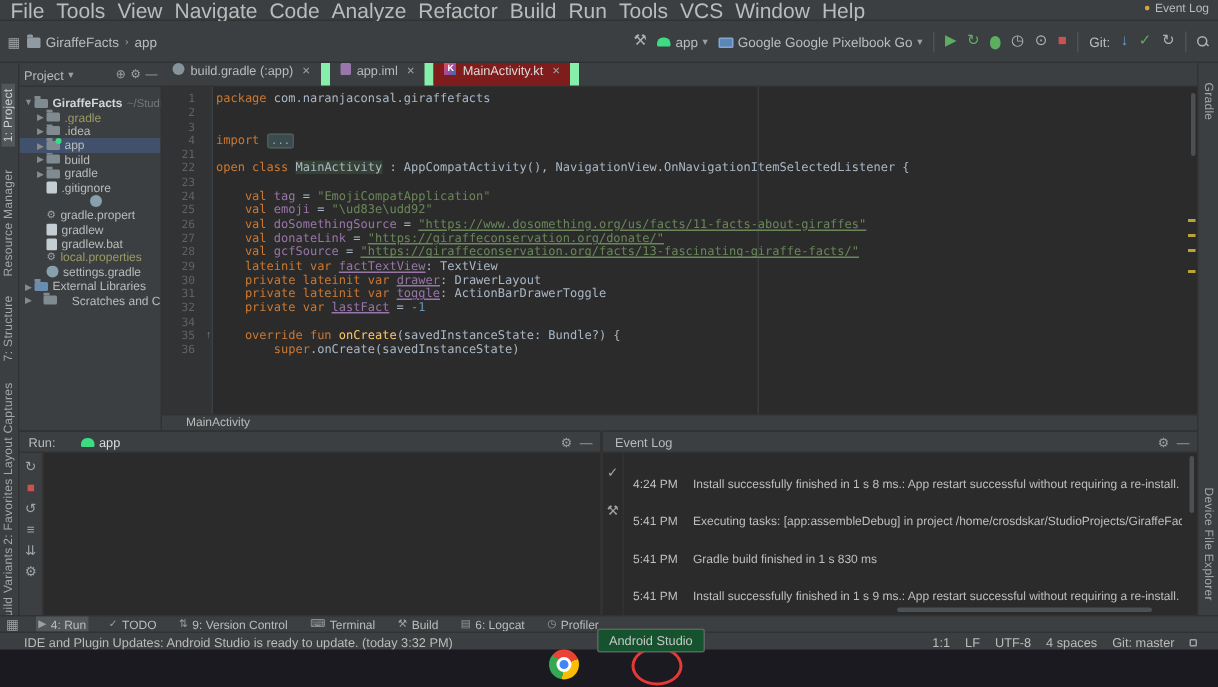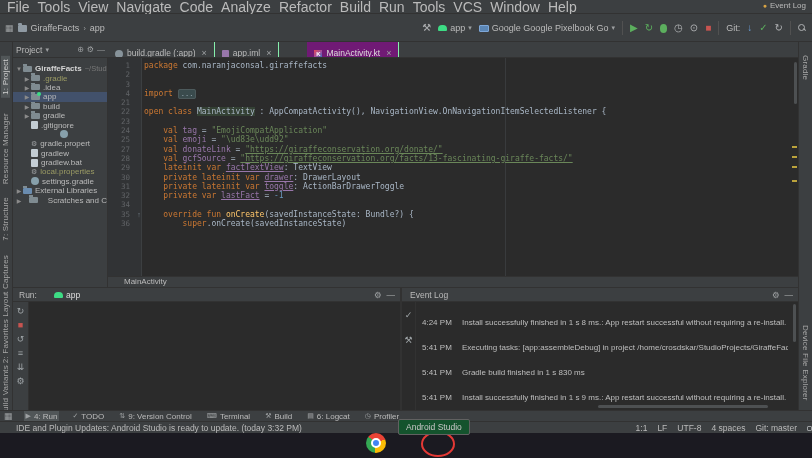--- a/index.html
+++ b/index.html
@@ -36,23 +36,23 @@
   .ico-bug { width:7px; height:9px; background:#5caf5e; border-radius:50% / 45%; }
   .ico-folder-sm { width:9px; height:7px; background:#8f9aa3; border-radius:1px; position:relative; }
   .ico-folder-sm::before { content:""; position:absolute; left:0; top:-2px; width:4px; height:2px; background:#8f9aa3; border-radius:1px 1px 0 0; }
 
   
   #proj-header { position:absolute; left:13px; top:42px; width:95px; height:16px; border-bottom:1px solid #323232;
                  display:flex; align-items:center; gap:3px; padding:0 3px; font-size:8.5px; overflow:hidden; }
   #proj-header .ph-icos { margin-left:auto; display:flex; gap:3px; font-size:8px; color:#9da0a2; }
   #tabsrow { position:absolute; left:108px; top:42px; right:14px; height:16px; background:#3c3f41;
              border-bottom:1px solid #323232; display:flex; overflow:hidden; }
-  .tab { display:flex; align-items:flex-end; gap:4px; padding:0 7px; font-size:8.5px; color:#bbbbbb;
-         border-right:1px solid #86efac; height:16px; }
-  .tab.active { background:#701a75; color:#dddddd;margin-left:28px; }
+  .tab { display:flex; align-items:flex-start; gap:4px; padding:0 7px; font-size:8.5px; color:#bbbbbb;
+         border-right:6px solid #86efac; height:16px; }
+  .tab.active { background:#7f1d1d; color:#dddddd; }
   .tab-close { font-size:9px; color:#9da0a2; margin-left:2px; }
   .ico-gradle { width:8px; height:8px; border-radius:50%; background:#87939a; }
   .ico-iml { width:7px; height:8px; background:#9876aa; border-radius:1px; }
   .ico-kotlin { width:8px; height:8px; background:linear-gradient(135deg,#e44857,#9d4e9e 55%,#2f6fbb); color:#fff;
                 font-size:6px; line-height:8px; text-align:center; font-weight:bold; }
 
   
   #left-strip { position:absolute; left:0; top:42px; width:13px; height:368px; background:#3c3f41; border-right:1px solid #323232; }
   #right-strip { position:absolute; right:0; top:42px; width:14px; height:368px; background:#3c3f41; border-left:1px solid #323232; }
   .strip-item { position:absolute; left:1px; writing-mode:vertical-rl; transform:rotate(180deg);
@@ -123,21 +123,21 @@
                display:flex; align-items:center; gap:11px; padding-left:4px; font-size:8px; }
   .bb-item { display:flex; align-items:center; gap:3px; color:#bbbbbb; height:11px; padding:0 2px; }
   .bb-item.active { background:#515658; }
   .bb-ico { font-size:7px; color:#9da0a2; }
   #bb-right { position:absolute; right:6px; top:0; height:11px; display:flex; align-items:center; gap:3px; }
   #bb-right .dot { color:#d9a343; font-size:7px; }
 
   
   #statusbar { position:absolute; left:0; top:421px; right:0; height:12px; background:#3c3f41; border-top:1px solid #323232; font-size:8.5px; }
   #sb-msg { position:absolute; left:16px; top:0; line-height:12px; color:#bbbbbb; }
-  #sb-right { position:absolute; right:0; top:0; height:12px; display:flex; align-items:center; gap:10px; }
+  #sb-right { position:absolute; right:14px; top:0; height:12px; display:flex; align-items:center; gap:10px; }
   .sb-item { color:#bbbbbb; }
   .ico-lock { width:5px; height:5px; border:1px solid #9da0a2; border-radius:1px; }
 
   
   #taskbar { position:absolute; left:0; top:433px; right:0; height:25px; background:#1b1a21; }
   #ico-chrome { left:366px; width:20px; height:20px; border-radius:50%;
     background:conic-gradient(from -50deg, #ea4335 0 33%, #fbbc05 0 66%, #34a853 0 100%); position:absolute; }
   #ico-chrome::after { content:""; position:absolute; left:5px; top:5px; width:10px; height:10px; border-radius:50%;
     background:#4285f4; border:2px solid #fff; box-sizing:border-box; }
   #red-ring { position:absolute; left:421px; top:431px; width:34px; height:26px; border:2px solid #e53935; border-radius:50%; z-index:30; }
@@ -367,20 +367,25 @@
           <span class="ln">24</span>
           <span class="gm"></span>
           <span class="code"><span class="pl">    </span><span class="kw">val </span><span class="prop">tag</span><span class="pl"> = </span><span class="str">"EmojiCompatApplication"</span></span>
         </div>
         <div class="code-row">
           <span class="ln">25</span>
           <span class="gm"></span>
           <span class="code"><span class="pl">    </span><span class="kw">val </span><span class="prop">emoji</span><span class="pl"> = </span><span class="str">"\ud83e\udd92"</span></span>
         </div>
         <div class="code-row">
+          <span class="ln">26</span>
+          <span class="gm"></span>
+          <span class="code"><span class="pl">    </span><span class="kw">val </span><span class="prop">doSomethingSource</span><span class="pl"> = </span><span class="strU">"https://www.dosomething.org/us/facts/11-facts-about-giraffes"</span></span>
+        </div>
+        <div class="code-row">
           <span class="ln">27</span>
           <span class="gm"></span>
           <span class="code"><span class="pl">    </span><span class="kw">val </span><span class="prop">donateLink</span><span class="pl"> = </span><span class="strU">"https://giraffeconservation.org/donate/"</span></span>
         </div>
         <div class="code-row">
           <span class="ln">28</span>
           <span class="gm"></span>
           <span class="code"><span class="pl">    </span><span class="kw">val </span><span class="prop">gcfSource</span><span class="pl"> = </span><span class="strU">"https://giraffeconservation.org/facts/13-fascinating-giraffe-facts/"</span></span>
         </div>
         <div class="code-row">

